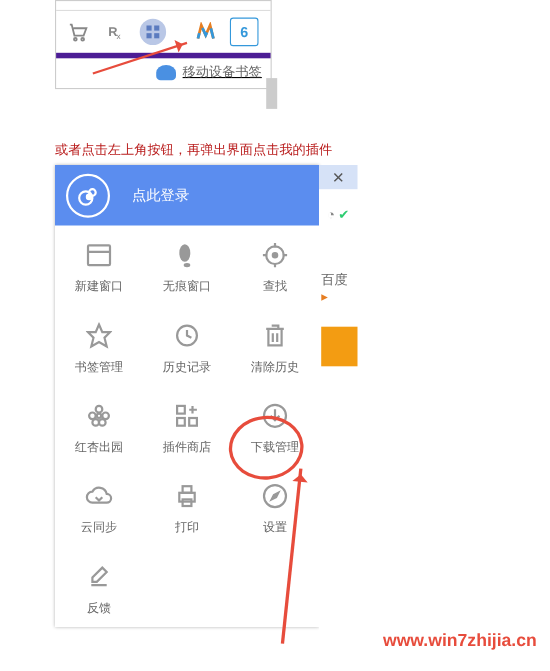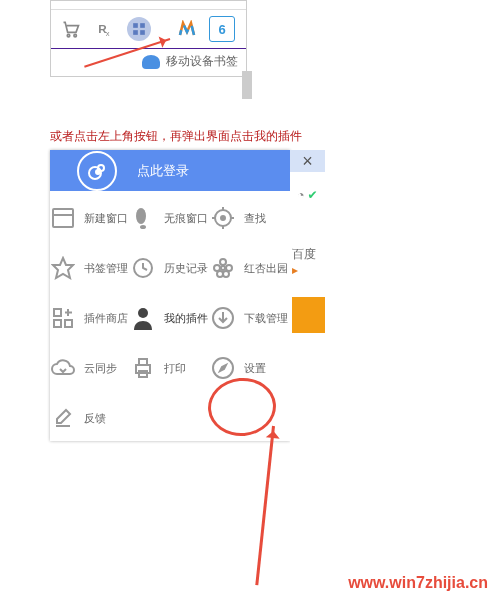--- a/index.html
+++ b/index.html
@@ -31,21 +31,22 @@
   .tb-icon {
     width: 24px; height: 24px;
     display: flex; align-items: center; justify-content: center;
   }
   .tb-row2 {
     display: flex;
     align-items: center;
     justify-content: flex-end;
     gap: 6px;
     padding: 4px 8px 6px 8px;
-    border-top: 1px solid #4c1d95;
+    border-top: 5px solid #4c1d95;
+    text-decoration: underline;
   }
   .cloud-icon {
     width: 18px; height: 14px;
     background: #4a90e2;
     border-radius: 50% 50% 4px 4px;
     position: relative;
   }
   .scroll-thumb {
     position: absolute;
     right: -6px; top: 70px;
@@ -62,43 +63,43 @@
   .panel {
     position: absolute;
     left: 50px;
     top: 150px;
     width: 240px;
     background: #fff;
     box-shadow: 0 0 3px rgba(0,0,0,0.3);
   }
   .panel-header {
     background: #5b8def;
-    height: 41px;
+    height: 55px;
     display: flex;
     align-items: center;
     color: #fff;
     font-size: 13px;
-    padding: 0 27px;
+    padding: 0 10px;
   }
   .uc-logo {
     width: 36px; height: 36px;
     border: 2px solid #fff;
     border-radius: 50%;
     margin-right: 20px;
     display: flex; align-items: center; justify-content: center;
   }
   .grid {
     display: grid;
     grid-template-columns: repeat(3, 1fr);
     text-align: center;
   }
   .cell {
     padding: 14px 0 10px 0;
     display: flex;
-    flex-direction: row;
+    flex-direction: column;
     align-items: center;
     gap: 8px;
   }
   .cell-icon {
     width: 26px; height: 26px;
     display: flex; align-items: center; justify-content: center;
     color: #888;
   }
   .cell-label { font-size: 11px; color: #666; }
   .cell.disabled .cell-label { color: #ccc; }
@@ -284,20 +285,32 @@
     </div>
     <div class="cell">
       <span class="cell-icon">
         <svg width="24" height="24" viewBox="0 0 24 24" fill="none" stroke="#999" stroke-width="2">
             <circle cx="12" cy="12" r="9"></circle>
             <path d="M12 7v5l4 2"></path>
           </svg>
       </span>
       <span class="cell-label">历史记录</span>
     </div>
+    <div class="cell">
+      <span class="cell-icon">
+        <svg width="22" height="24" viewBox="0 0 22 24" fill="none" stroke="#999" stroke-width="2">
+            <path d="M3 6h16"></path>
+            <path d="M5 6v15h12V6"></path>
+            <path d="M8 3h6v3"></path>
+            <line x1="9" y1="10" x2="9" y2="18"></line>
+            <line x1="13" y1="10" x2="13" y2="18"></line>
+          </svg>
+      </span>
+      <span class="cell-label">清除历史</span>
+    </div>
 
     <div class="cell">
       <span class="cell-icon">
         <svg width="24" height="24" viewBox="0 0 24 24" fill="none" stroke="#999" stroke-width="2">
             <circle cx="12" cy="6" r="3"></circle>
             <circle cx="6" cy="12" r="3"></circle>
             <circle cx="18" cy="12" r="3"></circle>
             <circle cx="9" cy="18" r="3"></circle>
             <circle cx="15" cy="18" r="3"></circle>
             <circle cx="12" cy="12" r="2"></circle>
@@ -309,29 +322,20 @@
       <span class="cell-icon">
         <svg width="24" height="24" viewBox="0 0 24 24" fill="none" stroke="#999" stroke-width="2">
             <rect x="3" y="3" width="7" height="7"></rect>
             <rect x="3" y="14" width="7" height="7"></rect>
             <rect x="14" y="14" width="7" height="7"></rect>
             <line x1="17" y1="3" x2="17" y2="10"></line>
             <line x1="14" y1="6.5" x2="21" y2="6.5"></line>
           </svg>
       </span>
       <span class="cell-label">插件商店</span>
-    </div>
-    <div class="cell">
-      <span class="cell-icon" style="color:#333">
-        <svg width="22" height="24" viewBox="0 0 22 24" fill="#444">
-            <circle cx="11" cy="7" r="5"></circle>
-            <path d="M2 24c0-6 4-9 9-9s9 3 9 9z"></path>
-          </svg>
-      </span>
-      <span class="cell-label" style="color:#333">我的插件</span>
     </div>
 
     <div class="cell">
       <span class="cell-icon">
         <svg width="24" height="24" viewBox="0 0 24 24" fill="none" stroke="#999" stroke-width="2">
             <circle cx="12" cy="12" r="10"></circle>
             <path d="M12 6v9"></path>
             <path d="M8 12l4 4 4-4"></path>
           </svg>
       </span>

